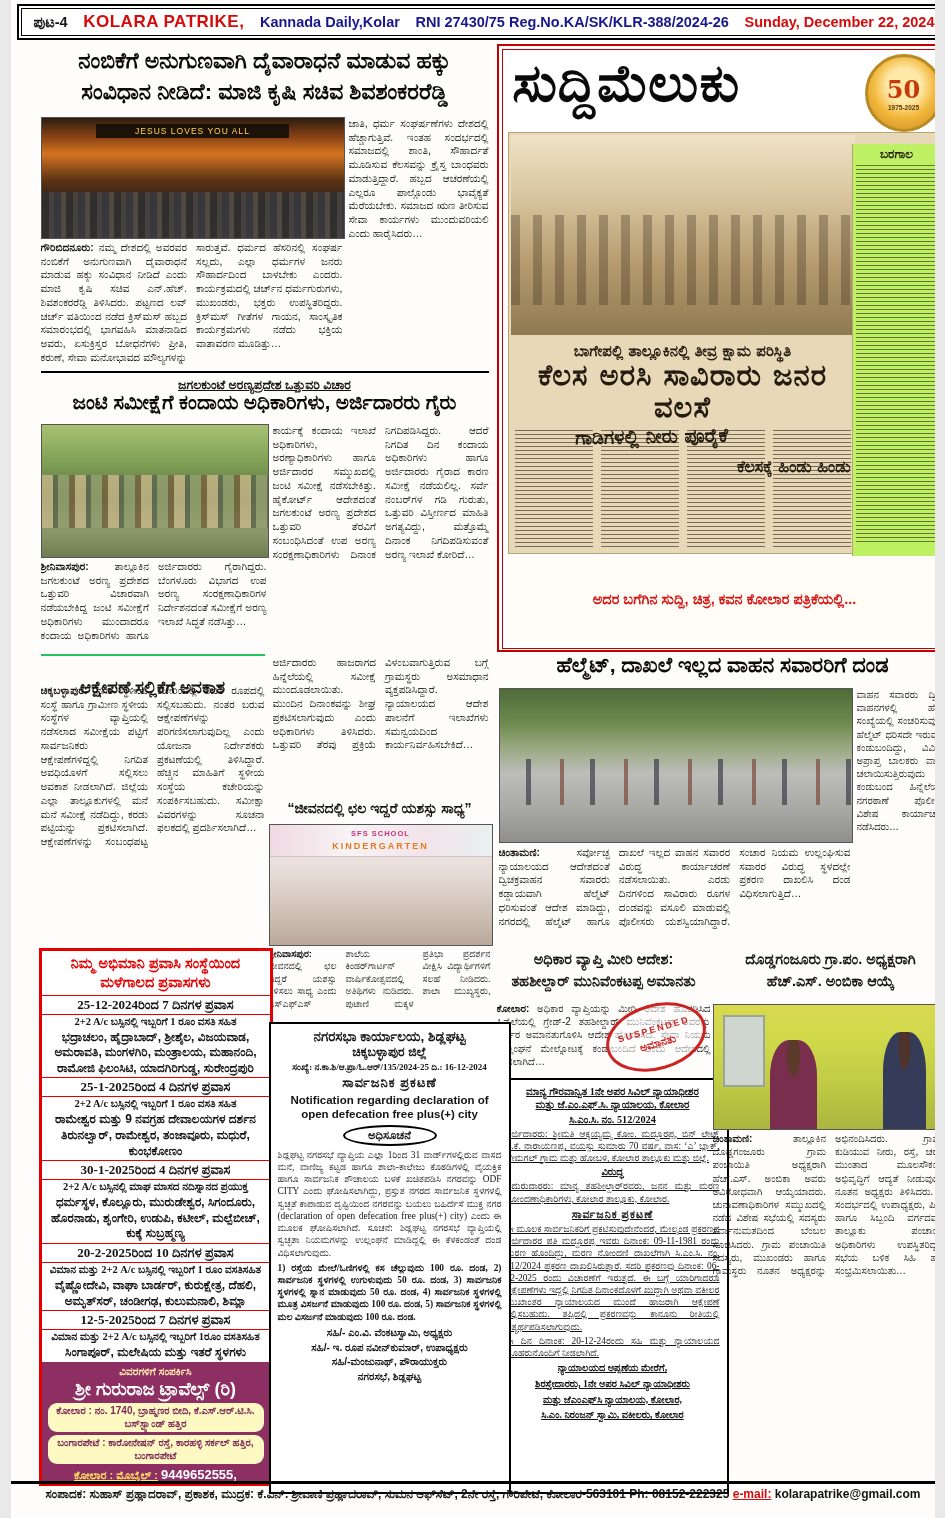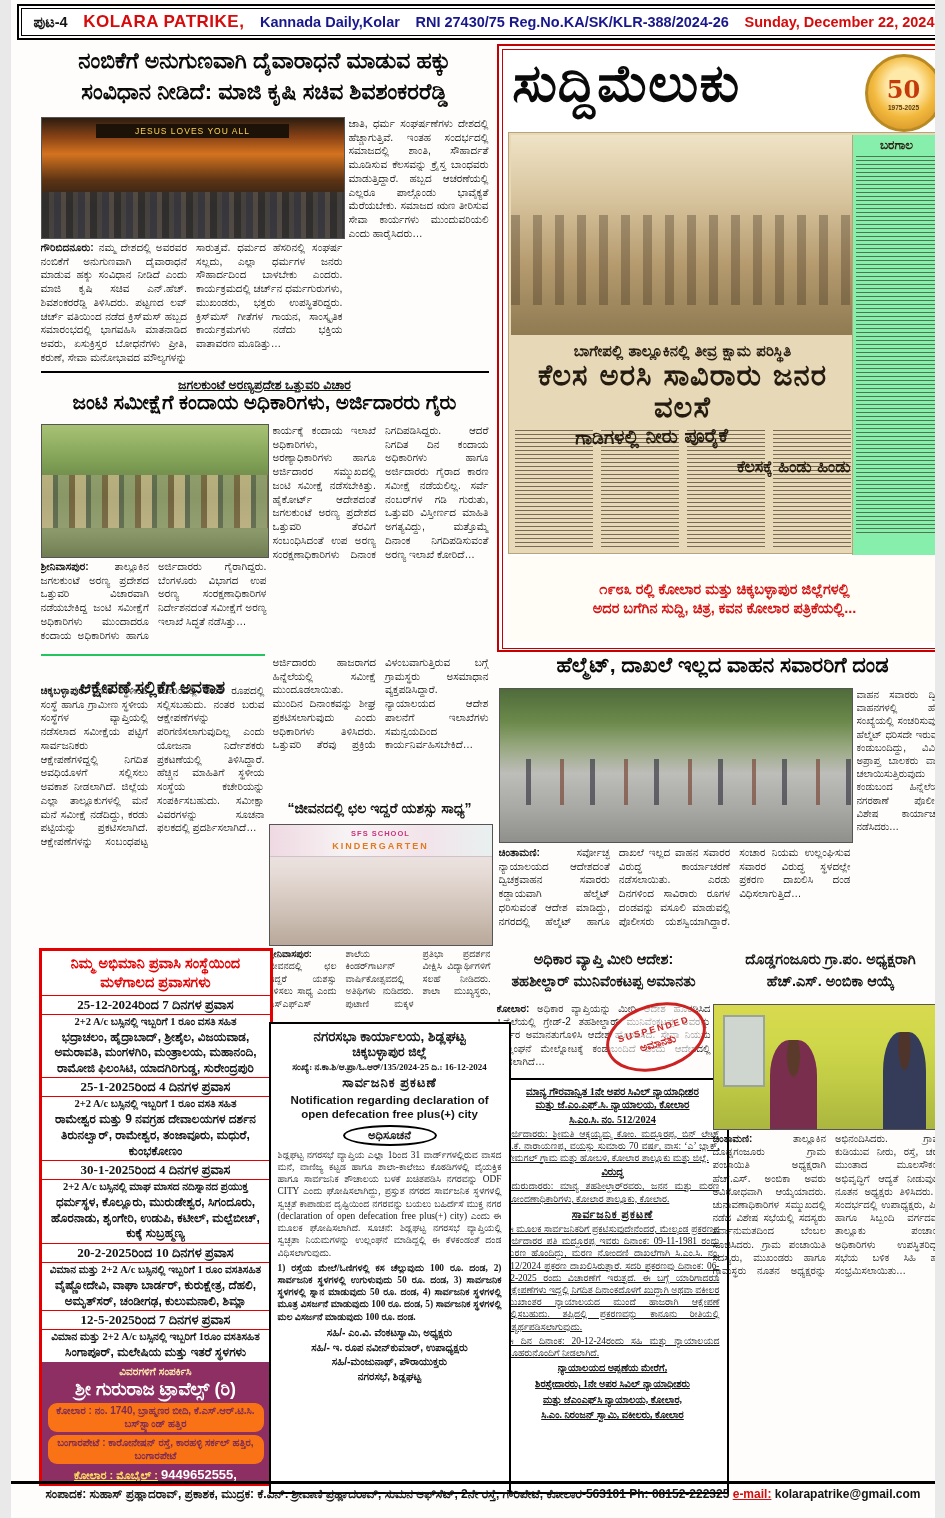--- a/index.html
+++ b/index.html
@@ -66,21 +66,21 @@
   .mk-logo{position:absolute;right:6px;top:4px;width:72px;height:72px;border-radius:50%;
            background:radial-gradient(circle at 50% 40%,#ffe9a8 0 30%,#f2b93e 55%,#c8851c 100%);
            border:3px solid #b98a24;display:flex;flex-direction:column;align-items:center;justify-content:center;}
   .mk-logo .n50{font-size:24px;font-weight:bold;color:#c43a0a;font-family:"DejaVu Serif",serif;}
   .mk-logo .yrs{font-size:6.5px;font-weight:bold;color:#5a3a08;}
   .mk-collage{position:absolute;left:5px;top:82px;width:434px;height:420px;background:#e7d8b8;border:1px solid #b9a477;}
   .mk-photo{position:absolute;left:2px;top:2px;width:344px;height:200px;
             background:linear-gradient(180deg,#efe3c6 0%,#d9c6a0 30%,#b59a6e 65%,#8f7a52 100%);}
   .mk-photo .figs{position:absolute;left:0;top:40%;width:100%;height:45%;
                   background:repeating-linear-gradient(90deg,rgba(60,45,28,.55) 0 9px,transparent 9px 22px);opacity:.6;}
-  .mk-strip{position:absolute;right:2px;top:2px;width:82px;height:414px;background:#86efac;border-left:1px solid #b9a477;padding:3px;}
+  .mk-strip{position:absolute;right:2px;top:11px;width:82px;height:414px;background:#bef264;border-left:1px solid #b9a477;padding:3px;}
   .mk-strip .head{font-family:"DejaVu Serif",serif;font-weight:bold;font-size:12px;text-align:center;color:#2e2416;}
   .faux{background:repeating-linear-gradient(180deg,rgba(45,34,20,.6) 0 1px,transparent 1px 4px);}
   .mk-clip{position:absolute;left:2px;top:206px;width:344px;height:208px;font-family:"DejaVu Serif",serif;color:#241c10;}
   .mk-kick{font-weight:bold;font-size:15px;text-align:center;padding-top:3px;}
   .mk-head{font-weight:bold;font-size:29px;text-align:center;line-height:1.1;letter-spacing:1px;}
   .mk-sub1{position:absolute;left:64px;top:86px;font-weight:bold;font-size:19px;transform:rotate(-1deg);}
   .mk-sub2{position:absolute;right:4px;top:118px;font-weight:bold;font-size:16px;}
   .mk-caption{position:absolute;left:5px;top:506px;width:434px;height:86px;background:#fffdf6;
               display:flex;flex-direction:column;justify-content:center;gap:2px;}
   .mk-caption div{text-align:center;font-weight:bold;font-size:14.5px;color:#d41414;}
@@ -96,21 +96,21 @@
   .travel{left:28px;top:948px;width:228px;height:532px;border:3px solid #e40000;background:#fff;
           display:flex;flex-direction:column;overflow:hidden;}
   .t-head{color:#e40000;font-weight:bold;text-align:center;font-size:14.5px;line-height:1.3;padding:3px 2px;}
   .t-date{border-top:1px solid #e40000;border-bottom:1px solid #e40000;font-weight:bold;text-align:center;
           font-size:13px;padding:1px 0;font-family:"Liberation Serif",serif;}
   .t-note{font-size:10.5px;font-weight:bold;text-align:center;padding:1px 2px;font-family:"Liberation Serif",serif;}
   .t-places{font-size:12px;font-weight:bold;text-align:center;line-height:1.3;padding:1px 3px;}
   .t-purple{background:#8d2f62;color:#fff;margin-top:auto;padding:3px 4px 5px;}
   .t-contact{font-size:10.5px;text-align:center;color:#ffe9b0;font-weight:bold;}
   .t-agency{font-size:18px;font-weight:bold;text-align:center;line-height:1.2;margin:1px 0 3px;}
-  .t-addr{background:#f97316;color:#7c2a56;border-radius:9px;font-size:10px;font-weight:bold;text-align:center;
+  .t-addr{background:#fef9c3;color:#7c2a56;border-radius:9px;font-size:10px;font-weight:bold;text-align:center;
           padding:2px 4px;margin:3px 2px;line-height:1.25;}
   .t-phone{font-size:11px;text-align:center;margin-top:2px;}
   .t-phone .lbl{color:#ffe45e;font-weight:bold;text-decoration:underline;}
   .t-phone .num{color:#fff;font-weight:bold;font-size:13px;}
 
   
   .notice{border:2px solid #000;background:#fff;padding:5px 7px;overflow:hidden;}
   .odf{left:258px;top:1022px;width:224px;height:458px;}
   .n-office1{font-size:13.5px;font-weight:bold;text-align:center;}
   .n-office2{font-size:12.5px;font-weight:bold;text-align:center;}
@@ -215,21 +215,20 @@
             <div class="faux" style="width:78px;height:118px;"></div>
             <div class="faux" style="width:78px;height:118px;"></div>
             <div class="faux" style="width:78px;height:118px;"></div>
             <div class="faux" style="width:78px;height:118px;"></div>
           </div>
           <div class="mk-sub1">ಗಾಡಿಗಳಲ್ಲಿ ನೀರು ಪೂರೈಕೆ</div>
           <div class="mk-sub2">ಕೆಲಸಕ್ಕೆ ಹಿಂಡು ಹಿಂಡು</div>
         </div>
       </div>
       <div class="mk-caption">
-        <div>೧೯೮೩ ರಲ್ಲಿ ಕೋಲಾರ ಮತ್ತು ಚಿಕ್ಕಬಳ್ಳಾಪುರ ಜಿಲ್ಲೆಗಳಲ್ಲಿ</div>
         <div>ಅದರ ಬಗೆಗಿನ ಸುದ್ದಿ, ಚಿತ್ರ, ಕವನ ಕೋಲಾರ ಪತ್ರಿಕೆಯಲ್ಲಿ...</div>
       </div>
     </div>
   </div>
 
   <div class="abs h-mid" style="left:486px;top:653px;width:452px;font-size:21px;">ಹೆಲ್ಮೆಟ್, ದಾಖಲೆ ಇಲ್ಲದ ವಾಹನ ಸವಾರರಿಗೆ ದಂಡ</div>
   <div class="photo photo4" style="left:488px;top:688px;width:352px;height:153px;">
     <div class="figs"></div>
   </div>
   <div class="abs bodytxt clip" style="left:846px;top:688px;width:92px;height:255px;font-size:10px;">

